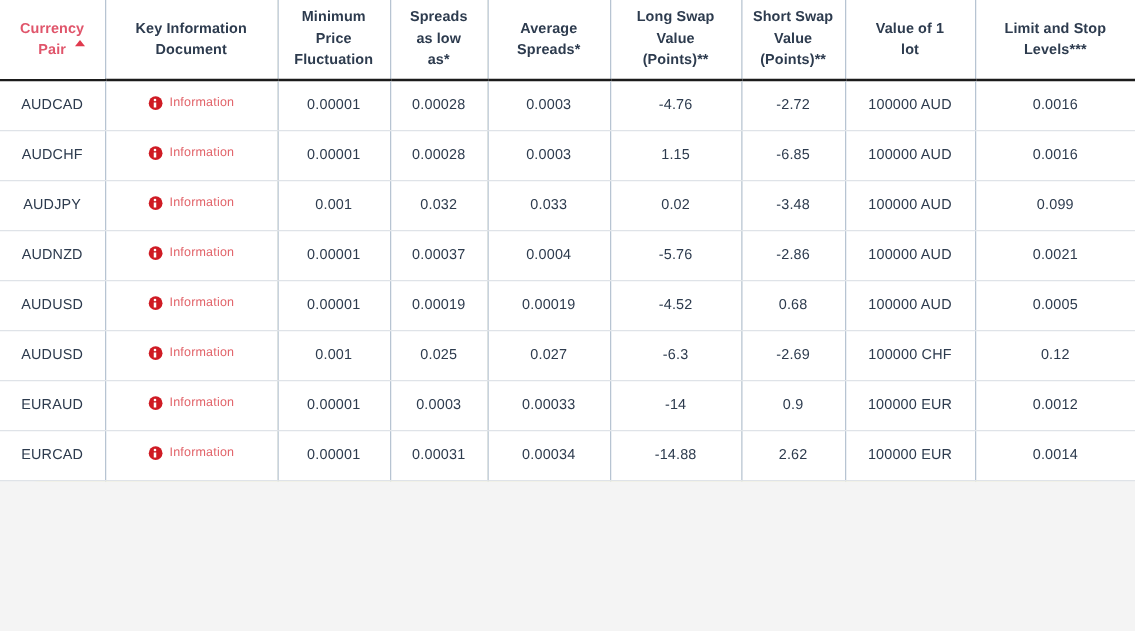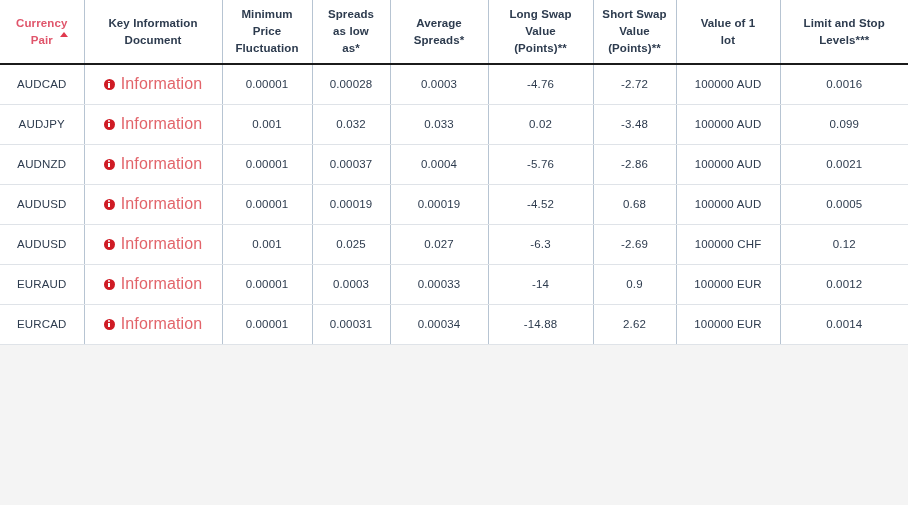--- a/index.html
+++ b/index.html
@@ -78,21 +78,21 @@
     letter-spacing: 0.15px;
   }
   tbody td:last-child { border-right: none; margin-top: 20px; }
   tbody tr:first-child td { border-top: none; }
 
   .info-link {
     display: inline-flex;
     align-items: center;
     gap: 6px;
     color: #e2646a;
-    font-size: 16px;
+    font-size: 10px;
     text-decoration: none;
     cursor: pointer;
     white-space: nowrap;
   }
   .info-icon {
     display: inline-block;
     width: 11px;
     height: 11px;
     border-radius: 50%;
     background: #cf1b24;
@@ -185,20 +185,34 @@
             </span></td>
           <td>0.00001</td>
           <td>0.00028</td>
           <td>0.0003</td>
           <td>-4.76</td>
           <td>-2.72</td>
           <td>100000 AUD</td>
           <td>0.0016</td>
         </tr>
         <tr>
+          <td>AUDCHF</td>
+          <td><span class="info-link">
+              <span class="info-icon"></span>
+              <span>Information</span>
+            </span></td>
+          <td>0.00001</td>
+          <td>0.00028</td>
+          <td>0.0003</td>
+          <td>1.15</td>
+          <td>-6.85</td>
+          <td>100000 AUD</td>
+          <td>0.0016</td>
+        </tr>
+        <tr>
           <td>AUDJPY</td>
           <td><span class="info-link">
               <span class="info-icon"></span>
               <span>Information</span>
             </span></td>
           <td>0.001</td>
           <td>0.032</td>
           <td>0.033</td>
           <td>0.02</td>
           <td>-3.48</td>

